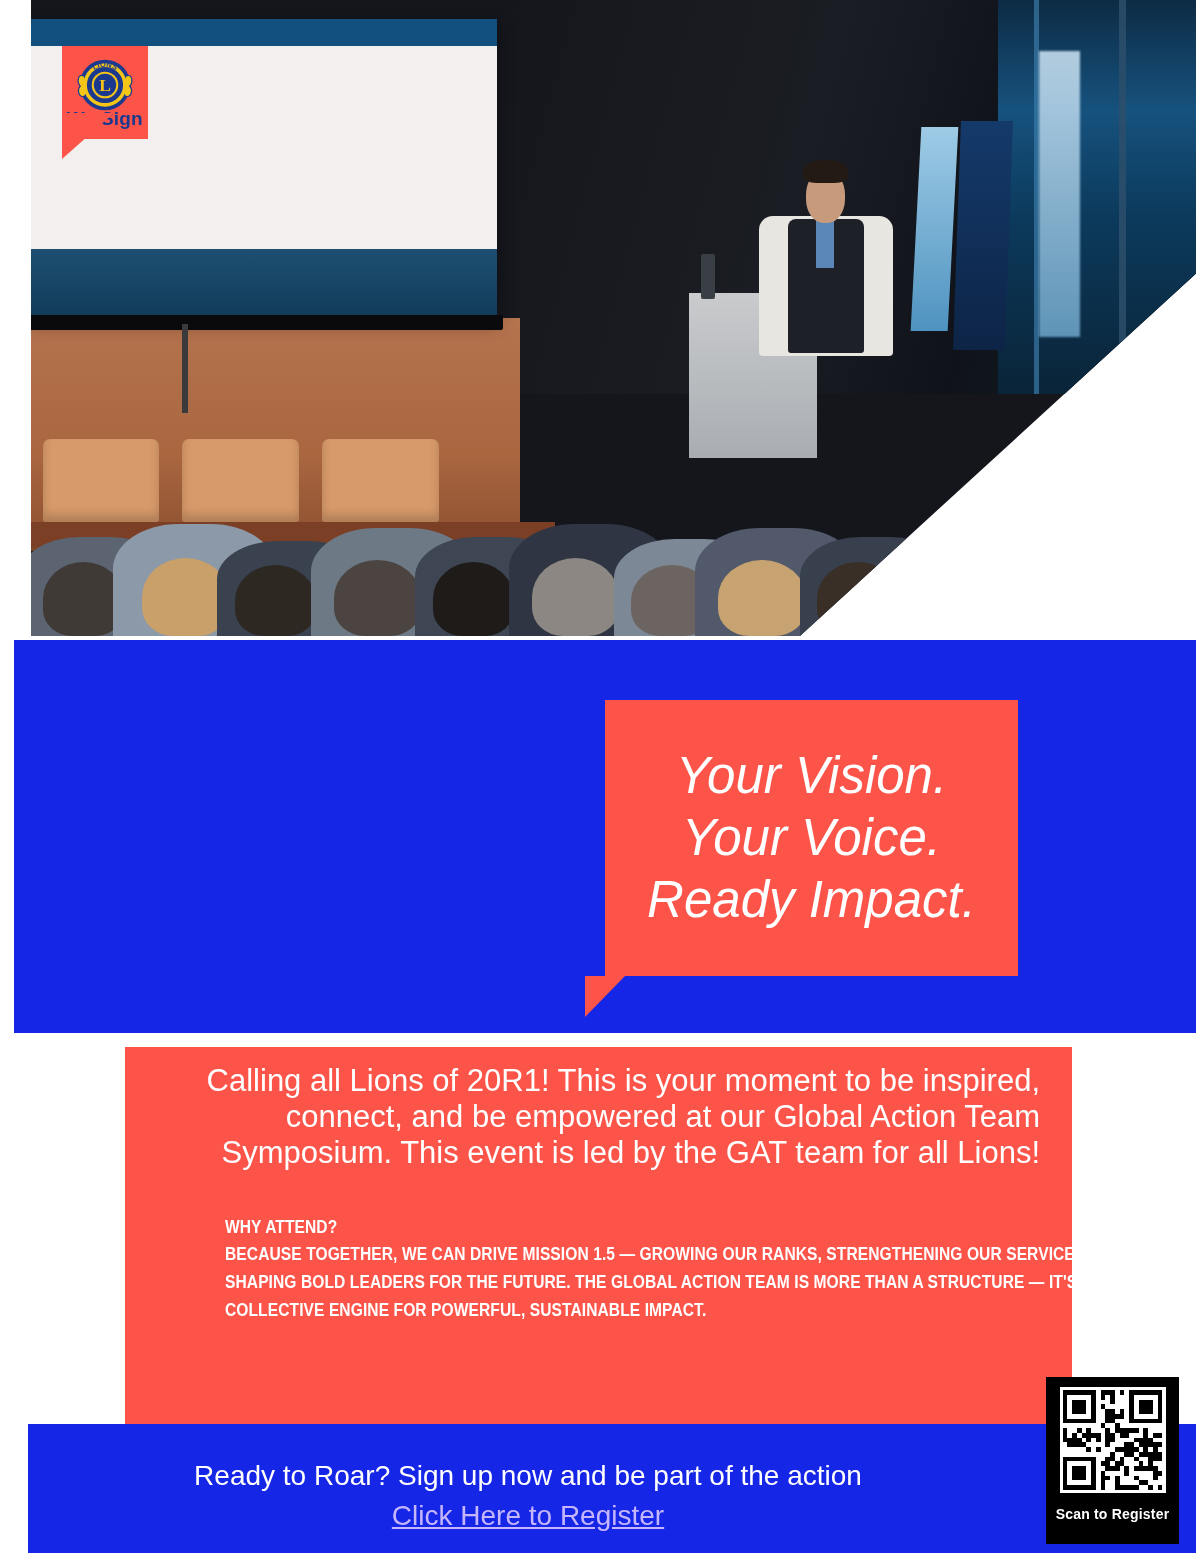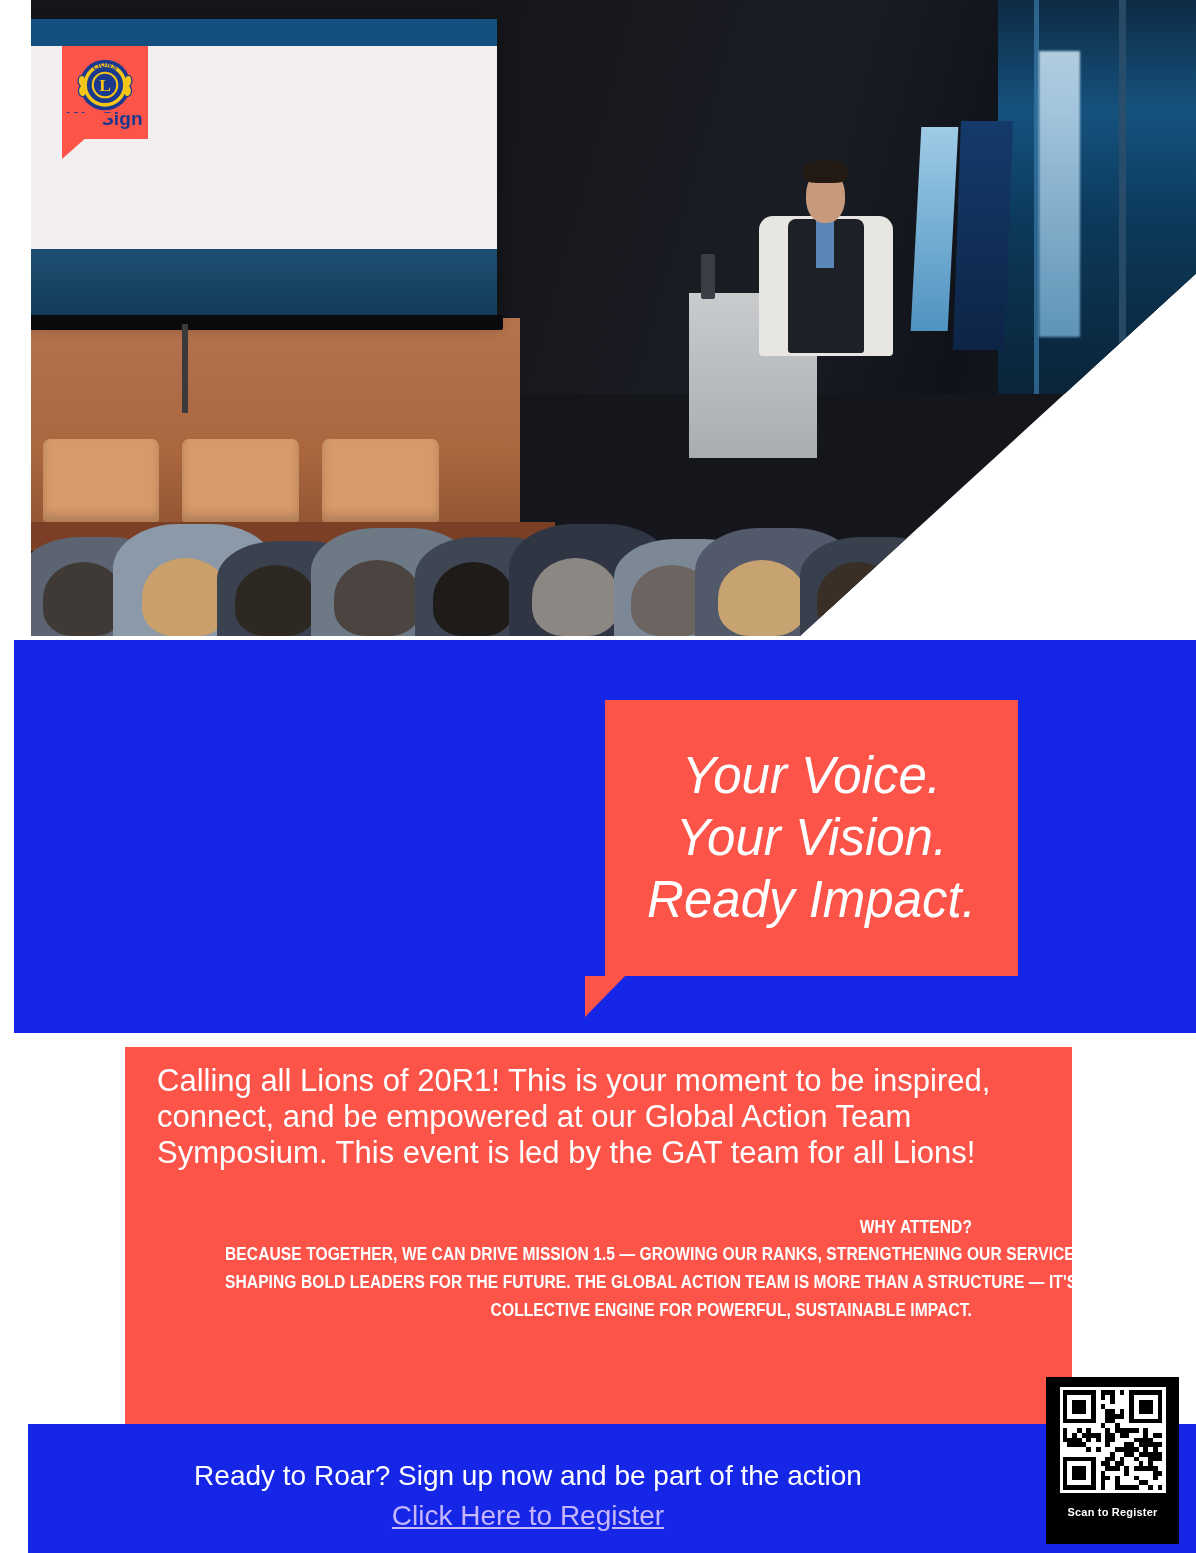--- a/index.html
+++ b/index.html
@@ -241,37 +241,37 @@
   .coral-box {
     position:absolute; left:125px; top:1047px; width:947px; height:409px;
     background:#fc5449;
     padding: 14px 18px 10px 18px;
   }
   .intro {
     color:#fff;
     font-family:"Liberation Sans", sans-serif;
     font-size:31px;
     line-height:1.16;
-    text-align:left;
+    text-align:right;
     padding: 2px 14px 0 14px;
     font-weight: normal;
   }
   .bullets {
     margin: 14px 0 0 44px;
     color:#fff;
     font-family:"Liberation Sans", sans-serif;
     font-size:24px;
     line-height:1.32;
     list-style: disc;
   }
   .bullets li{ padding-left: 4px; }
 
   .why-block{
     margin-top: 42px;
-    text-align:right;
+    text-align:left;
     color:#fff;
     font-family:"Liberation Sans", sans-serif;
     font-weight:bold;
     font-size:19px;
     line-height:1.45;
     letter-spacing:.1px;
   }
   .why-block .why-title{ display:block; transform: scaleX(0.82); }
   .why-block .why-line{ display:block; transform: scaleX(0.82); white-space:nowrap; }
 
@@ -303,21 +303,21 @@
     padding-top:10px;
   }
   .qr-code{
     width:106px; height:106px; background:#fff;
     display:grid; grid-template-columns: repeat(21,1fr); grid-template-rows: repeat(21,1fr);
     padding:3px;
   }
   .qr-code i{ background:#000; display:block; }
   .qr-caption{
     color:#fff; font-family:"Liberation Sans", sans-serif;
-    font-weight:bold; font-size:11px; margin-top:13px; letter-spacing:.2px;
+    font-weight:bold; font-size:14px; margin-top:13px; letter-spacing:.2px;
   }
 </style>
 </head>
 <body>
 
 <div class="page">
 
   <div class="photo-wrap">
     <div class="photo">
       <div class="hall-dark"></div>
@@ -398,22 +398,22 @@
         <div class="body-blob" style="left:90%;width:13%;height:44%;background:#6f7b88;"></div>
         <div class="head" style="left:91.5%;width:7%;height:32%;background:#bdb6ae;"></div>
       </div>
     </div>
   </div>
 
 
   <div class="blue-banner">
 
     <div class="tagline-box">
+      <div class="tag-line">Your Vision.</div>
       <div class="tag-line">Your Voice.</div>
-      <div class="tag-line">Your Vision.</div>
       <div class="tag-line">Ready Impact.</div>
     </div>
   </div>
 
   <div class="coral-box">
     <p class="intro">Calling all Lions of  20R1! This is your moment to be inspired, connect, and be empowered at our Global Action Team Symposium.  This event is led by the GAT team for all Lions!</p>
 
 
     <div class="why-block">
       <span class="why-title">WHY ATTEND?</span>

